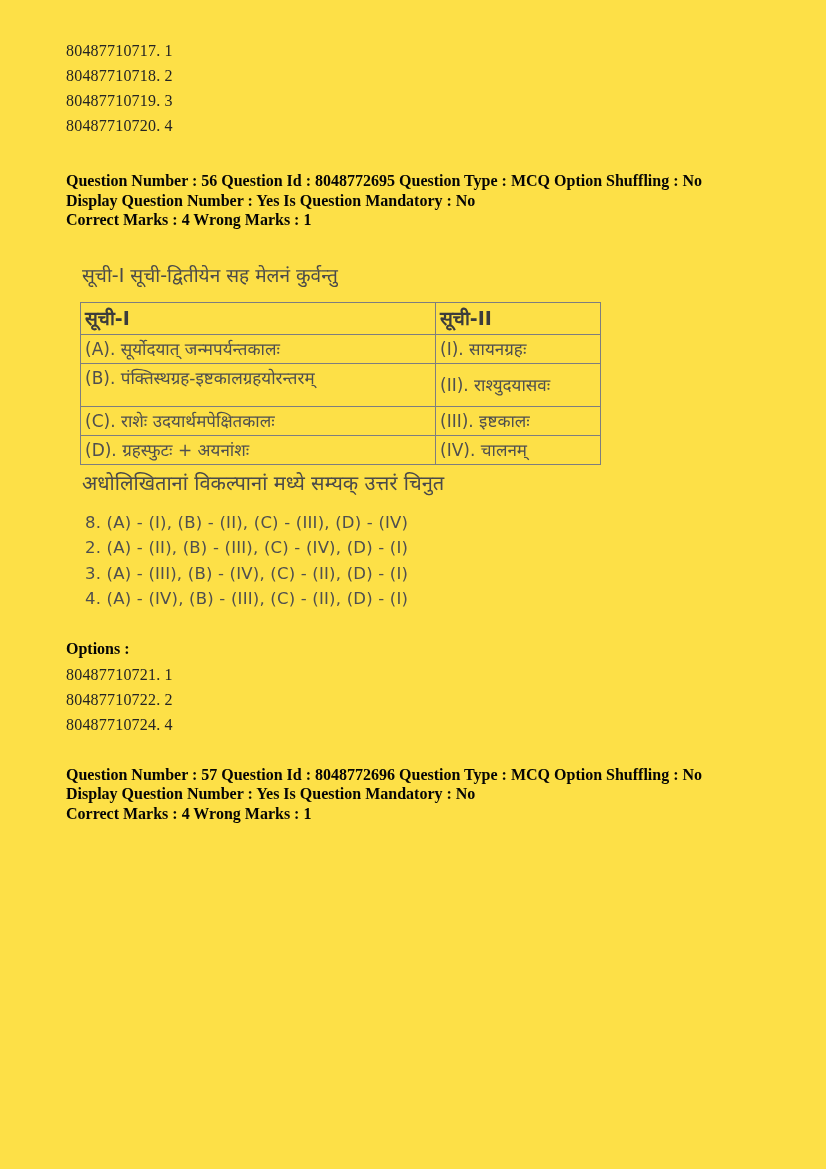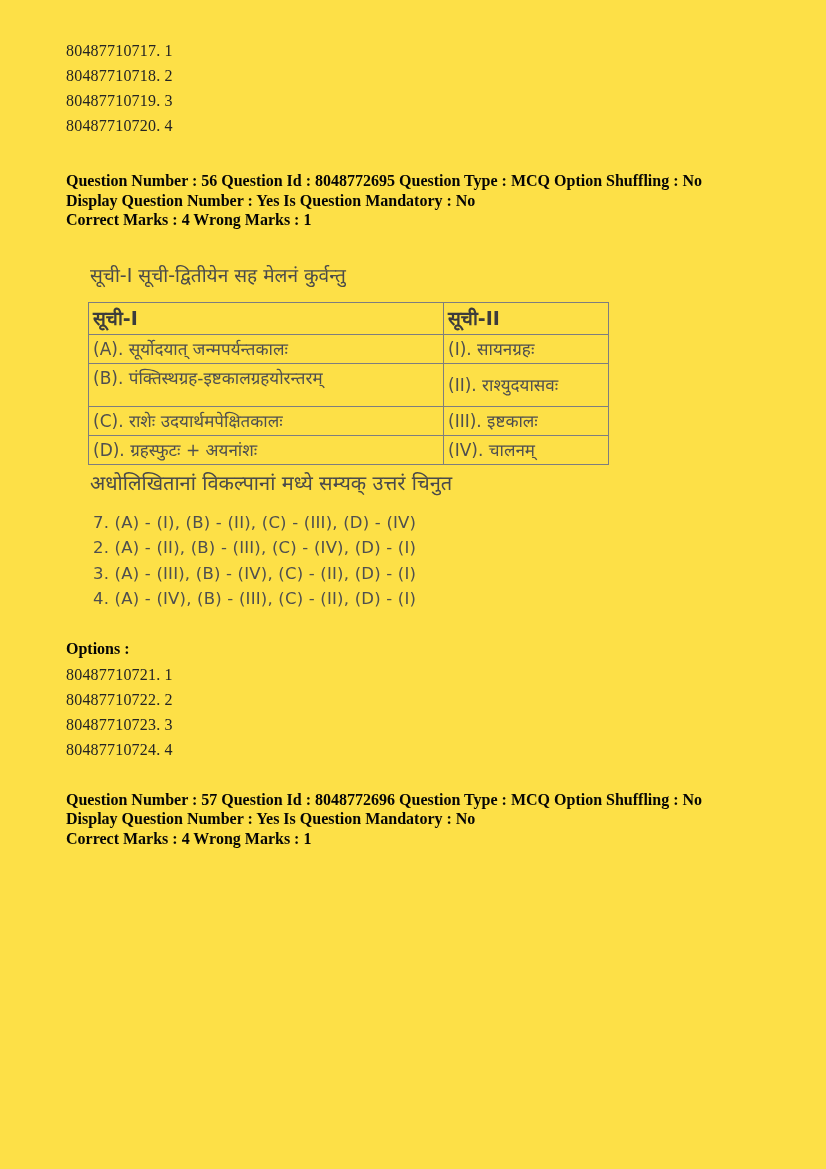--- a/index.html
+++ b/index.html
@@ -30,21 +30,21 @@
     font-size: 16px;
     line-height: 19.5px;
     color: #050505;
   }
   .meta .m-marks { margin-top: 0; }
 
   
   .qbody {
     font-family: "DejaVu Sans", "Liberation Sans", sans-serif;
     color: #4f4f4f;
-    margin-left: 24px;
+    margin-left: 16px;
   }
   .intro {
     margin-top: 32px;
     font-size: 19px;
     color: #4a4a4a;
     line-height: 26px;
   }
   .match-table {
     border-collapse: collapse;
     margin-top: 14px;
@@ -150,32 +150,31 @@
           <tr class="row-d">
             <td class="l">(D). ग्रहस्फुटः + अयनांशः</td>
             <td class="r">(IV). चालनम्</td>
           </tr>
         </tbody>
           </table>
 
         <div class="instruction">अधोलिखितानां विकल्पानां मध्ये सम्यक् उत्तरं चिनुत</div>
 
         <div class="choices">
-          <div class="choice-line">7. (A) - (I), (B) - (II), (C) - (III), (D) - (IV)</div>
+          <div class="choice-line">8. (A) - (I), (B) - (II), (C) - (III), (D) - (IV)</div>
           <div class="choice-line">2. (A) - (II), (B) - (III), (C) - (IV), (D) - (I)</div>
           <div class="choice-line">3. (A) - (III), (B) - (IV), (C) - (II), (D) - (I)</div>
           <div class="choice-line">4. (A) - (IV), (B) - (III), (C) - (II), (D) - (I)</div>
         </div>
       </div>
 
       <div class="options-label">Options :</div>
       <div class="options-ids">
         <div class="id-line">80487710721. 1</div>
         <div class="id-line">80487710722. 2</div>
-        <div class="id-line">80487710723. 3</div>
         <div class="id-line">80487710724. 4</div>
       </div>
     </div>
 
     <div>
       <div class="meta" style="margin-top:28px;">
         <div class="m-line">Question Number : 57 Question Id : 8048772696 Question Type : MCQ Option Shuffling : No</div>
         <div class="m-line">Display Question Number : Yes Is Question Mandatory : No</div>
         <div class="m-line m-marks">Correct Marks : 4 Wrong Marks : 1</div>
       </div>

